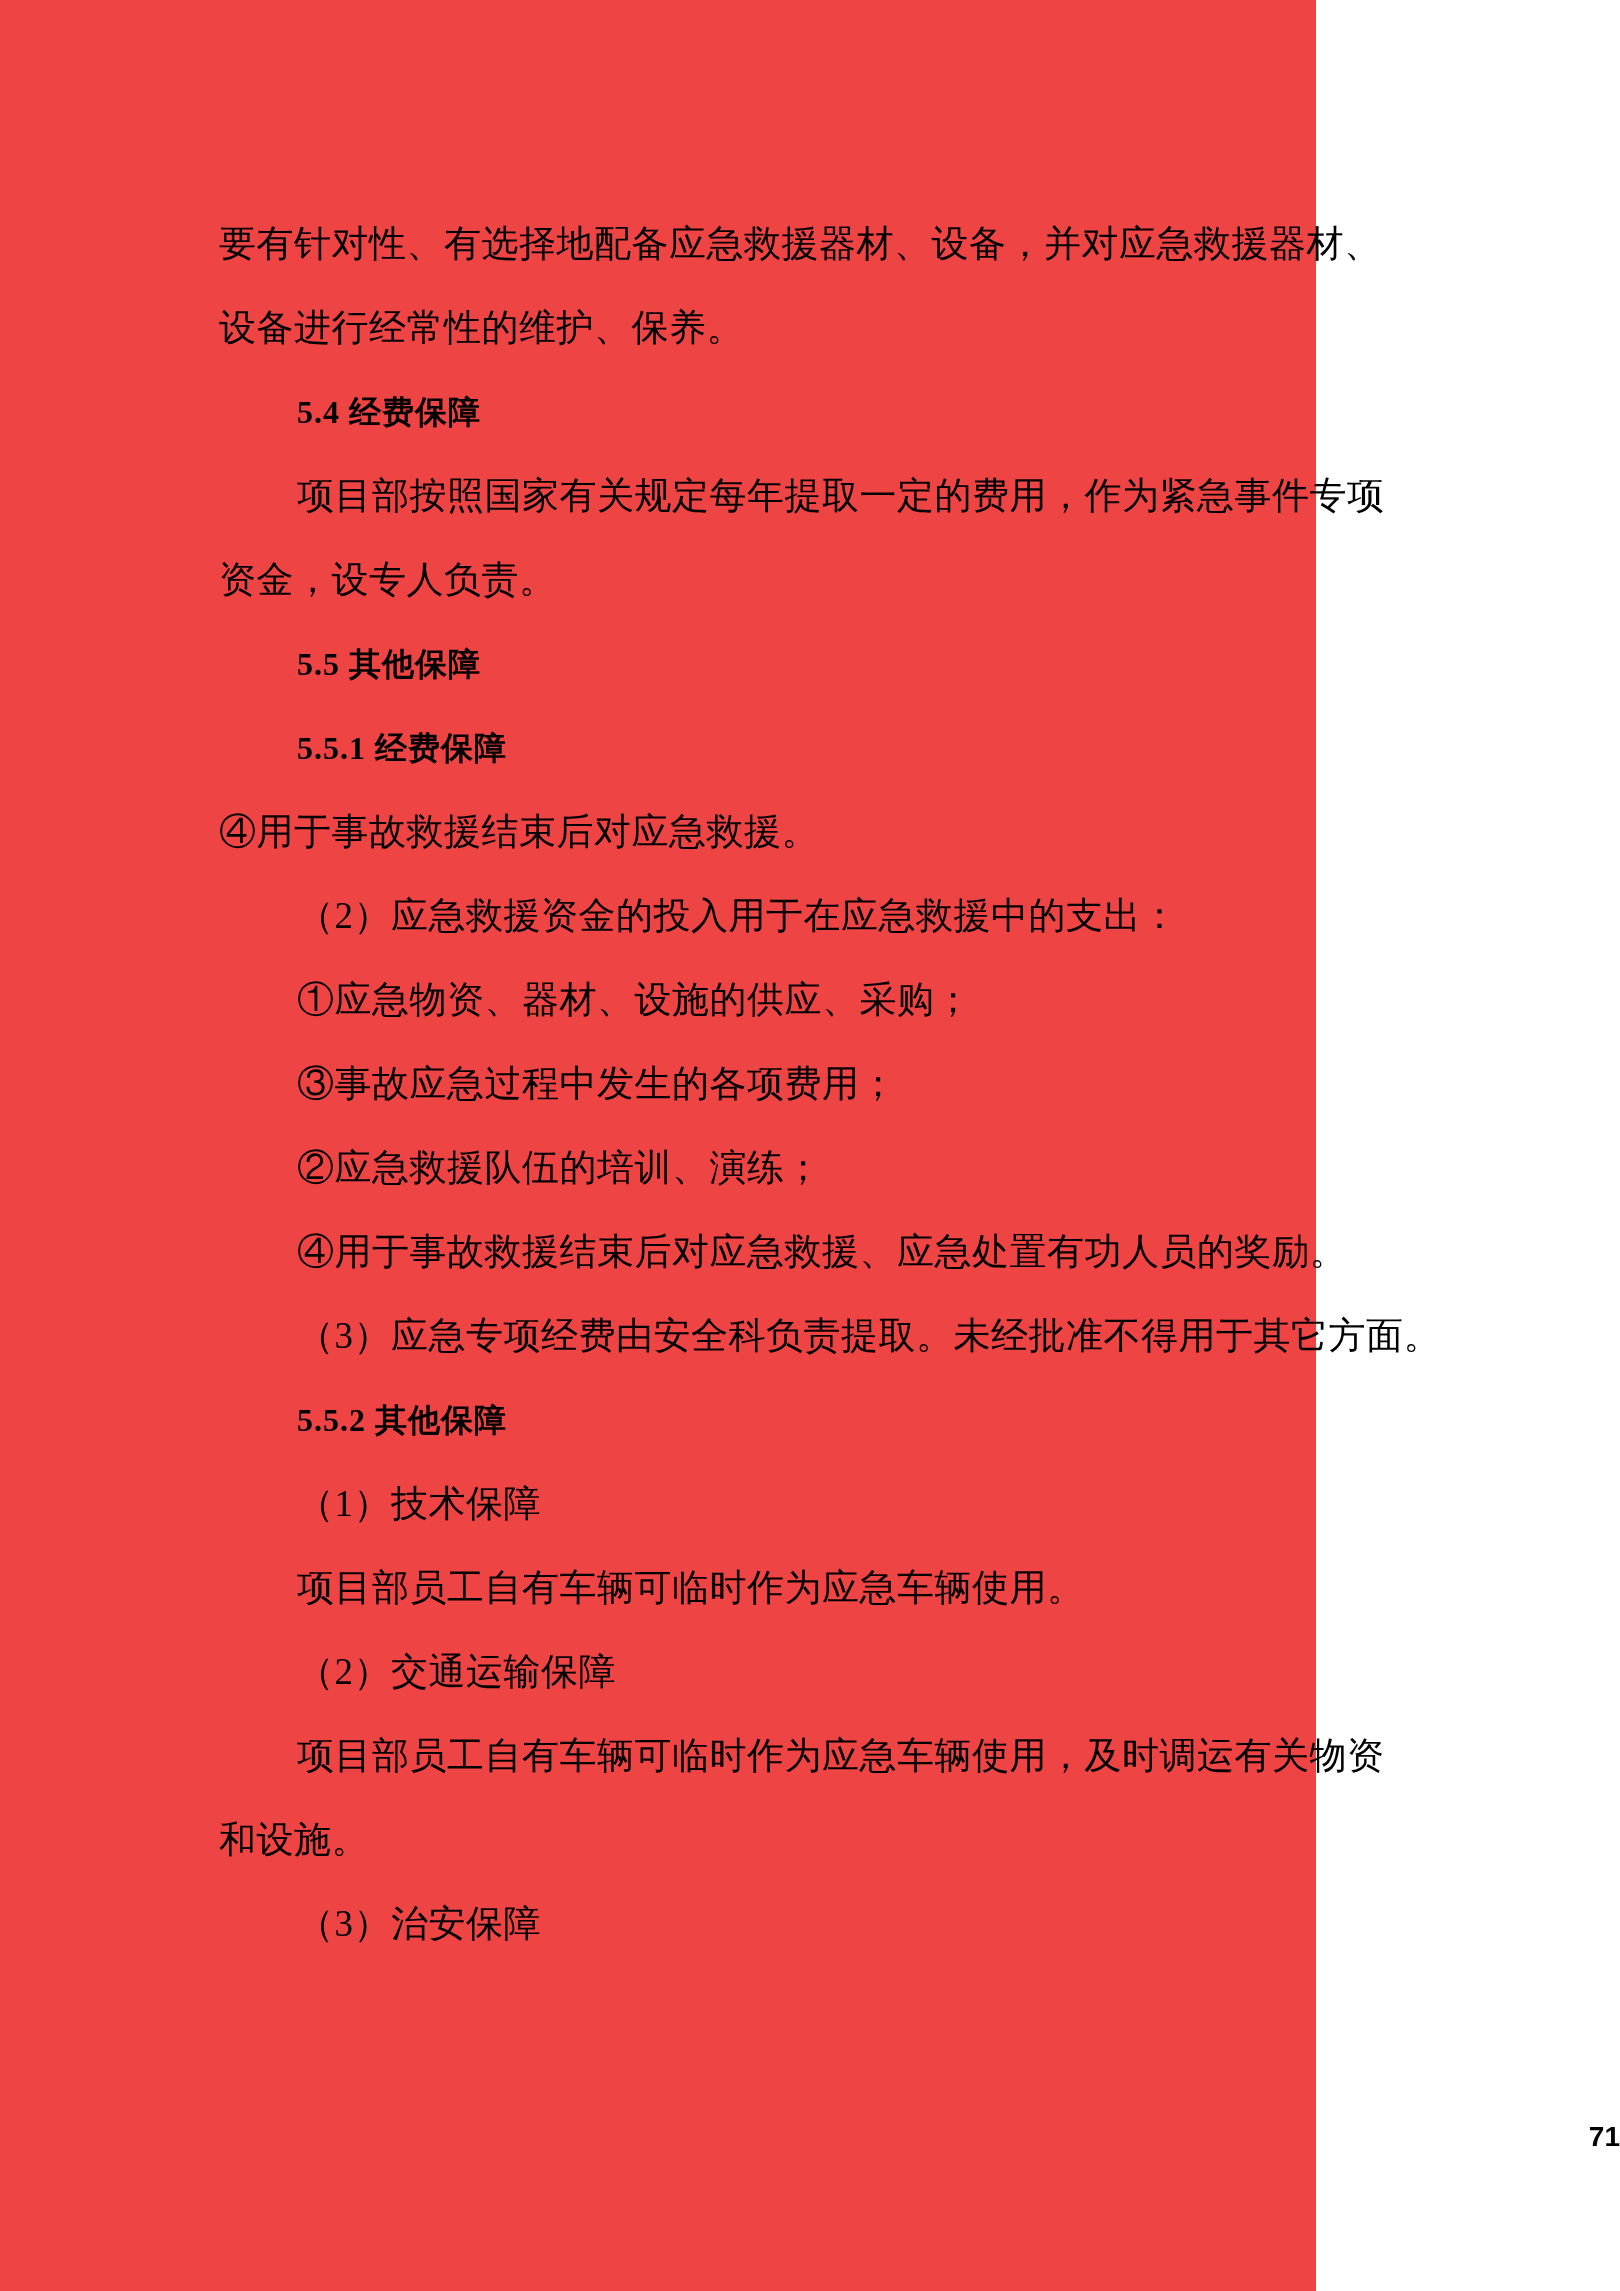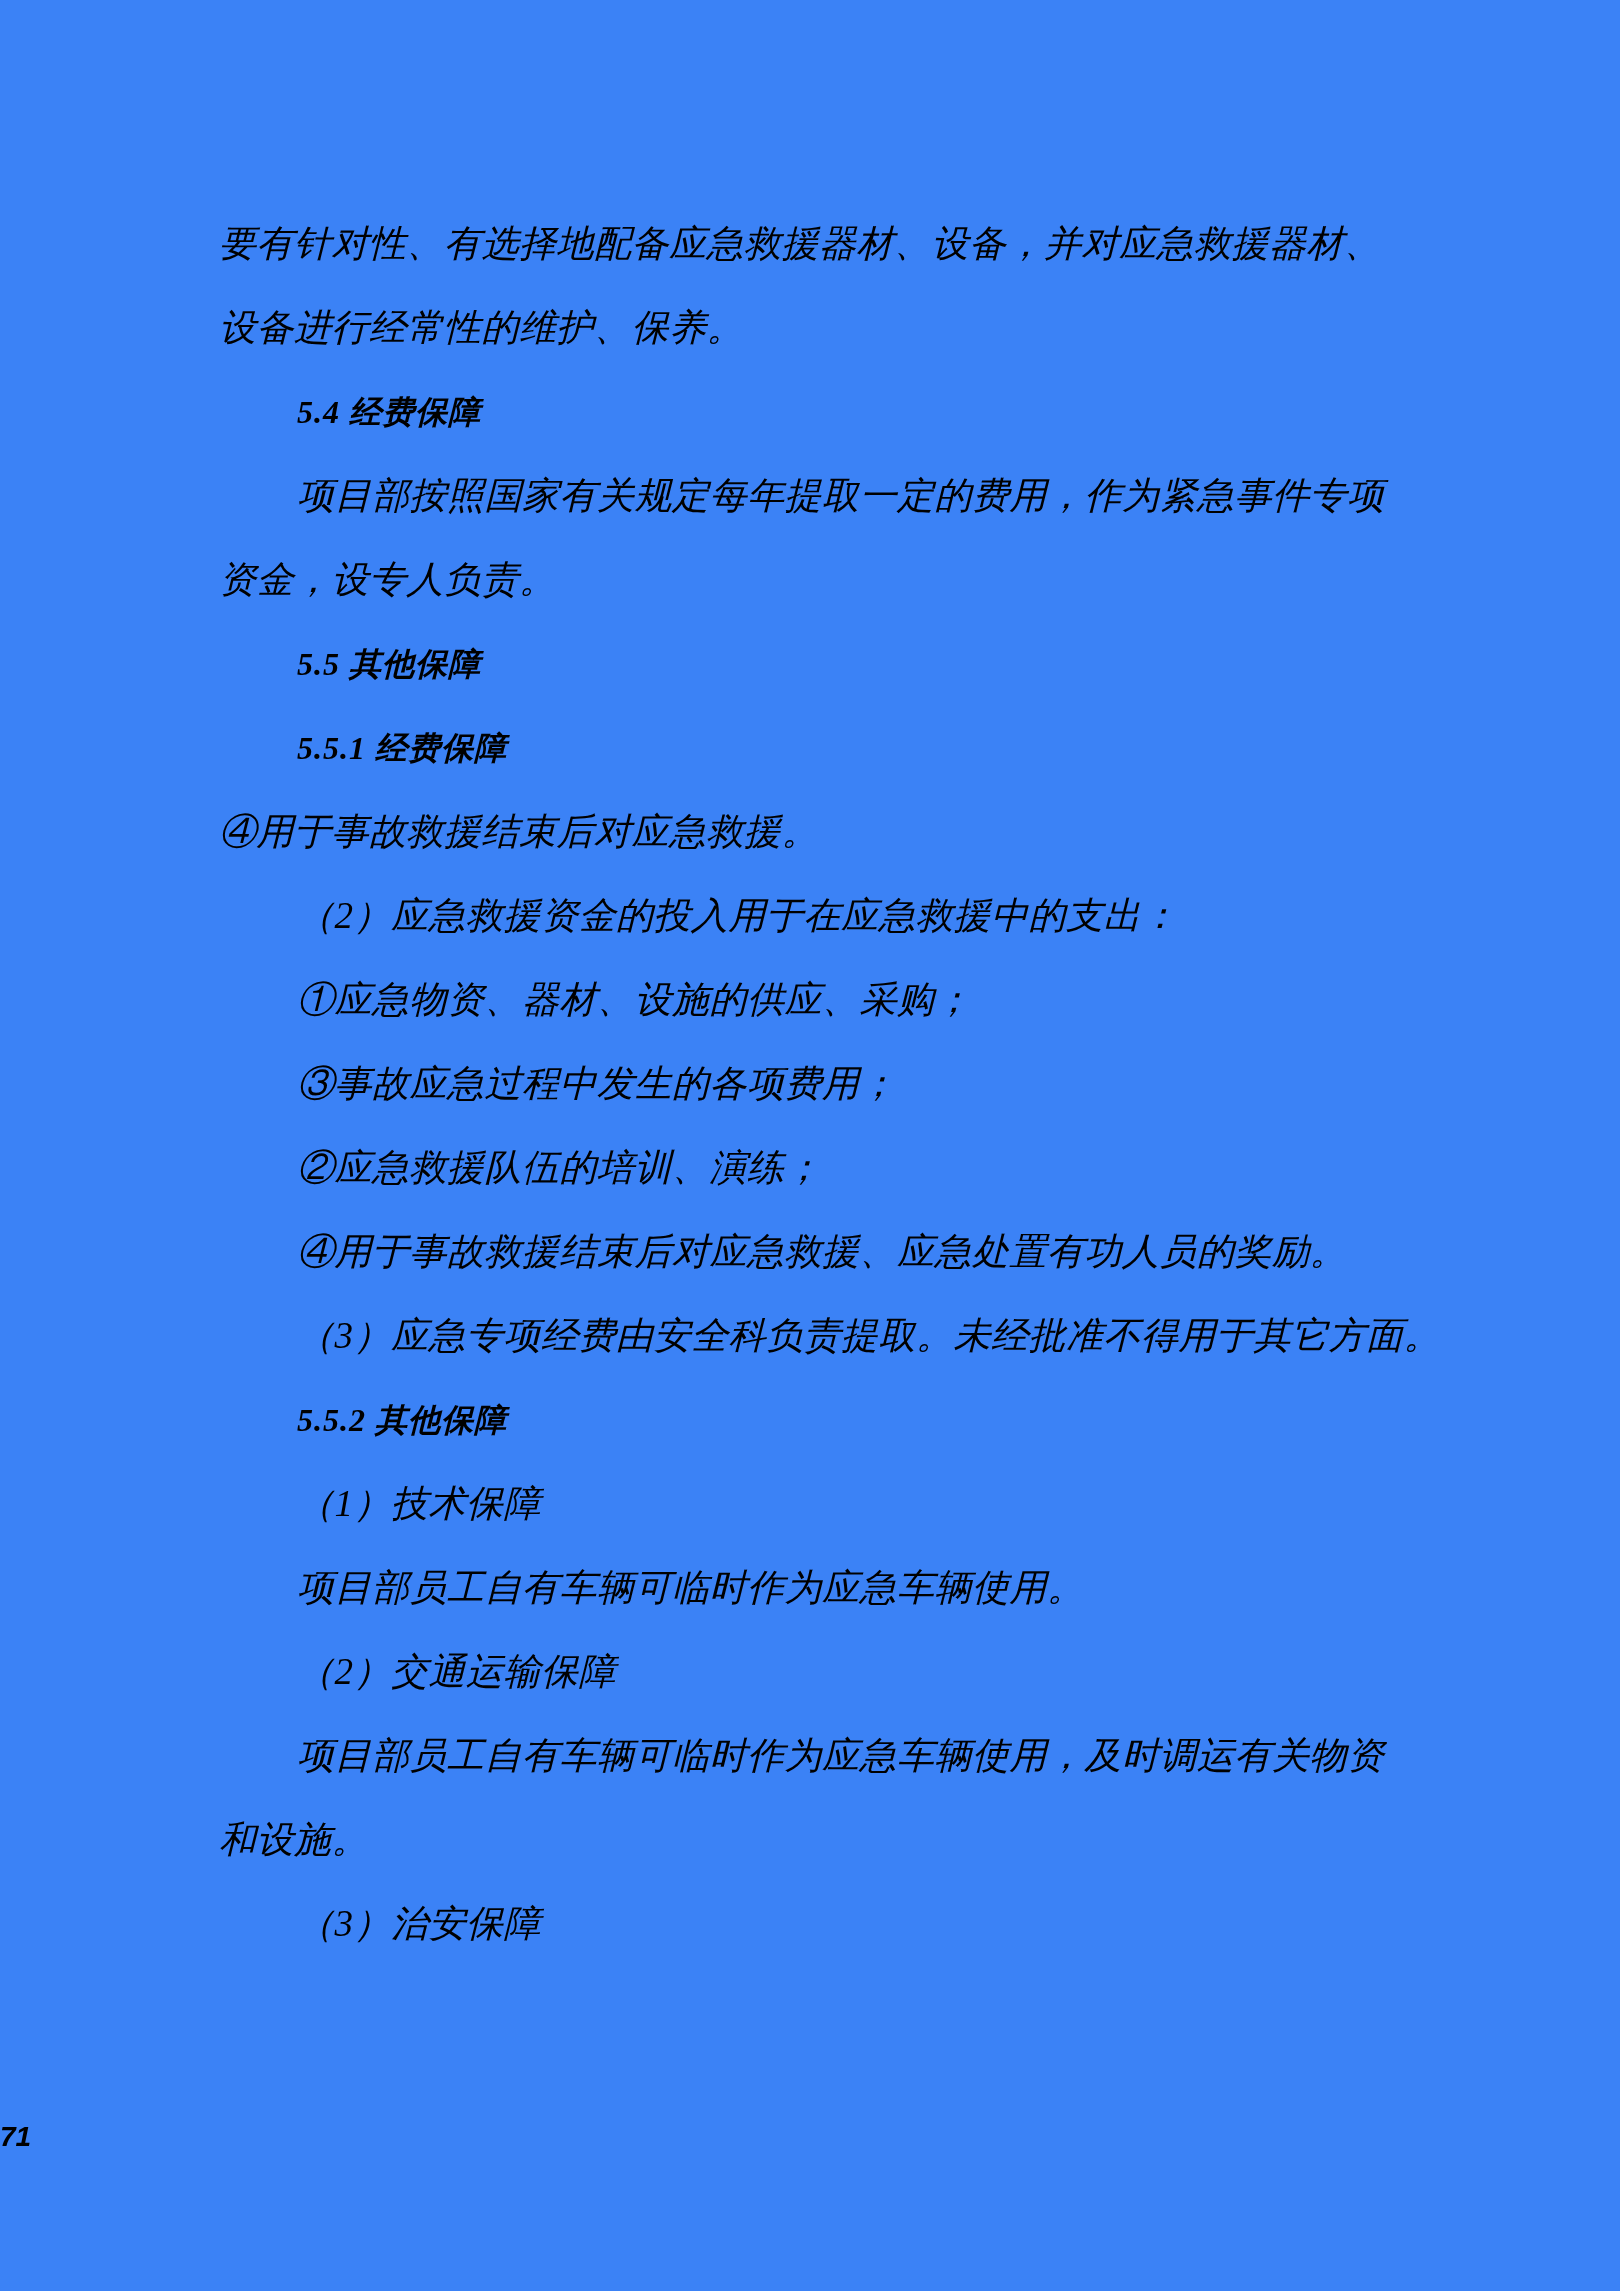--- a/index.html
+++ b/index.html
@@ -9,24 +9,23 @@
   body {
     width: 1620px;
     height: 2292px;
     background: #ffffff;
     position: relative;
     overflow: hidden;
   }
   .page {
     position: absolute;
     left: 0; top: 0;
-    width: 1620px;
+    width: 1316px;
     height: 2292px;
-    background: #3b82f6;
-    font-style: italic;
+    background: #ef4444;
   }
   .content {
     position: absolute;
     left: 219px;
     top: 202px;
     width: 1235px;
   }
   .line {
     height: 84px;
     line-height: 84px;
@@ -42,21 +41,21 @@
   .line.heading {
     font-size: 32px;
     font-weight: bold;
     letter-spacing: 1px;
   }
   .footer {
     position: absolute;
     left: 0;
     top: 2121px;
     width: 1620px;
-    text-align: left;
+    text-align: right;
     font-family: "Liberation Sans", "DejaVu Sans", sans-serif;
     font-weight: 600;
     font-size: 28px;
     color: #000000;
   }
 </style>
 </head>
 <body>
 
 <div class="page">

